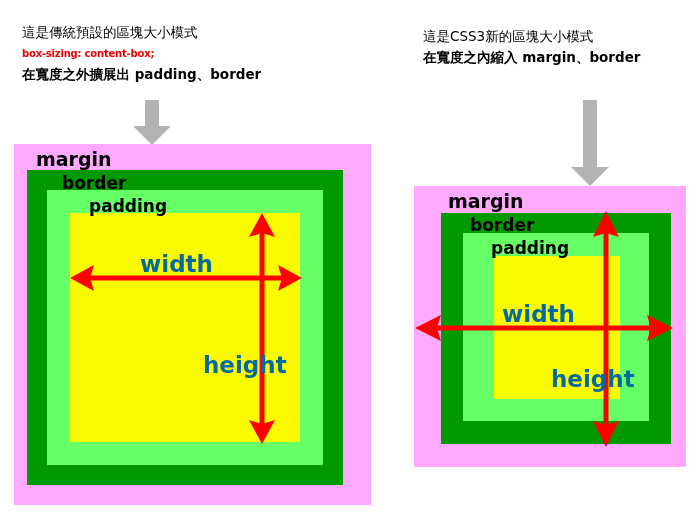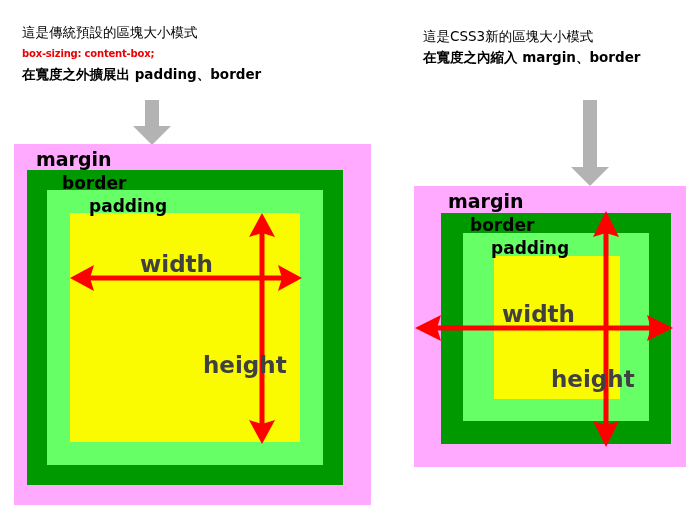--- a/index.html
+++ b/index.html
@@ -66,21 +66,21 @@
     position: absolute;
     font-weight: bold;
     color: #000000;
     white-space: nowrap;
     line-height: 1;
   }
 
   .dim-label {
     position: absolute;
     font-weight: bold;
-    color: #404040;
+    color: #0369a1;
     white-space: nowrap;
     line-height: 1;
   }
 
   .arrow-svg {
     position: absolute;
     overflow: visible;
   }
 </style>
 </head>

